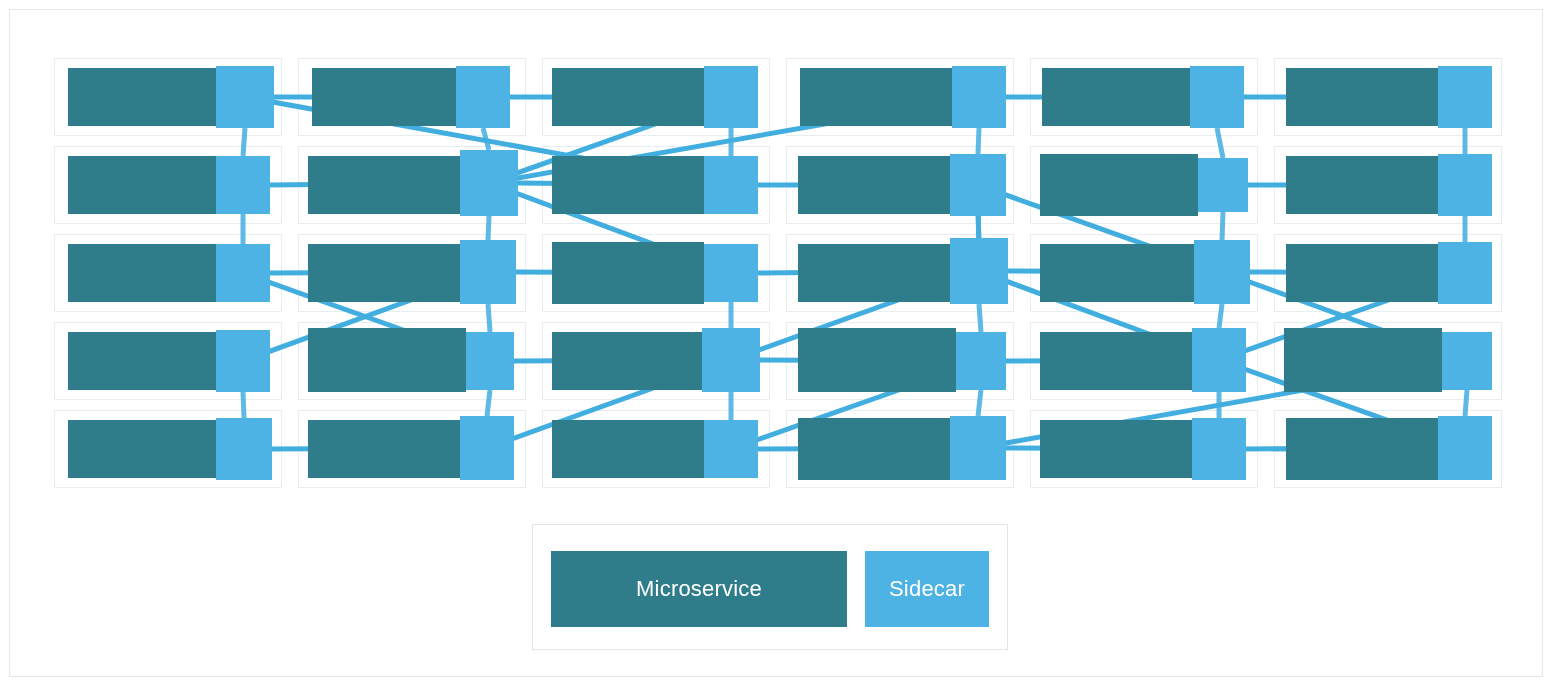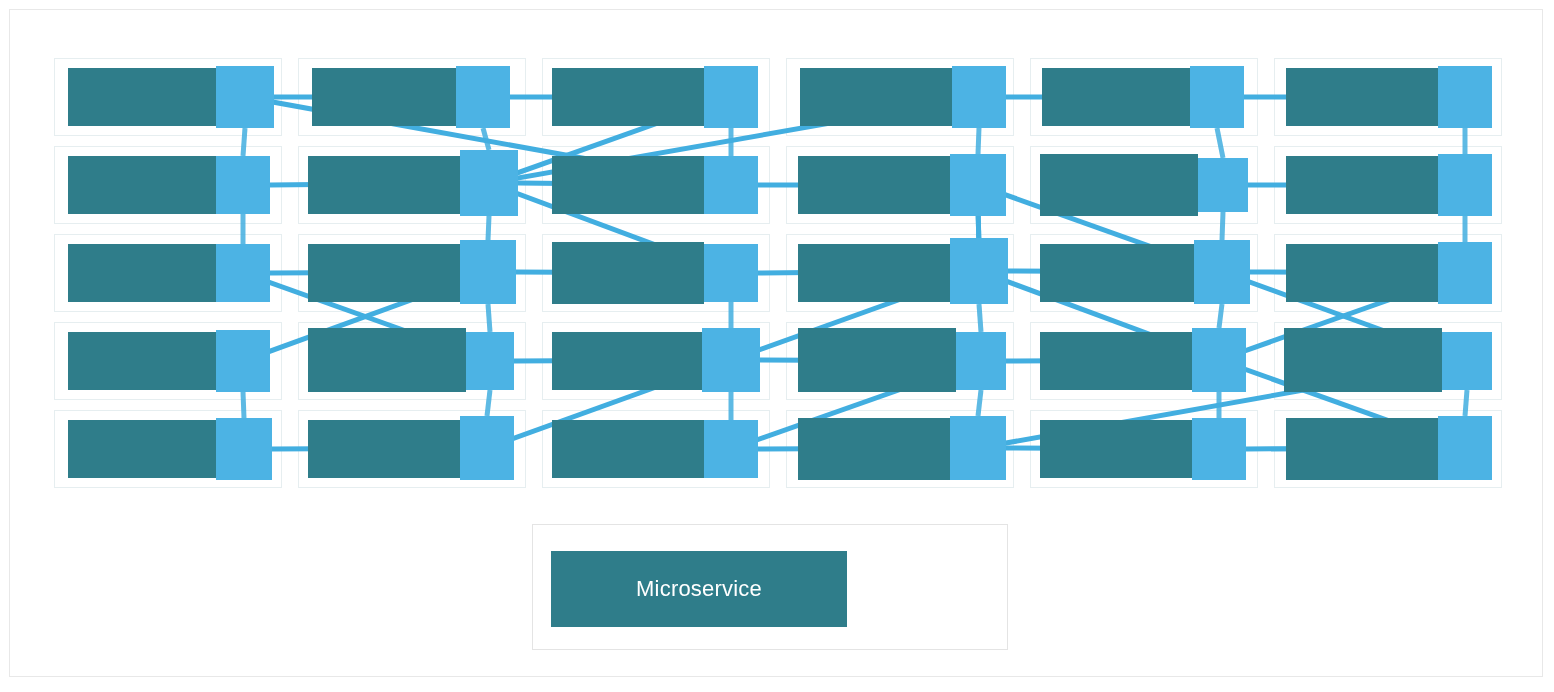--- a/index.html
+++ b/index.html
@@ -349,17 +349,18 @@
           <div class="node-pair">
             <div class="microservice-box" style="left: 1232px; top: 360px; width: 152px; height: 62px; background: rgb(47, 125, 138);"></div>
             <div class="sidecar-box" style="left: 1384px; top: 358px; width: 54px; height: 64px; background: rgb(76, 179, 228);"></div>
           </div>
         </div>
     </div>
 
     <div id="legend-box">
       <div id="legend-inner">
         <div id="legend-microservice" class="legend-swatch">Microservice</div>
+        <div id="legend-sidecar" class="legend-swatch">Sidecar</div>
       </div>
     </div>
 
   </div>
 </div>
 
 </body></html>

